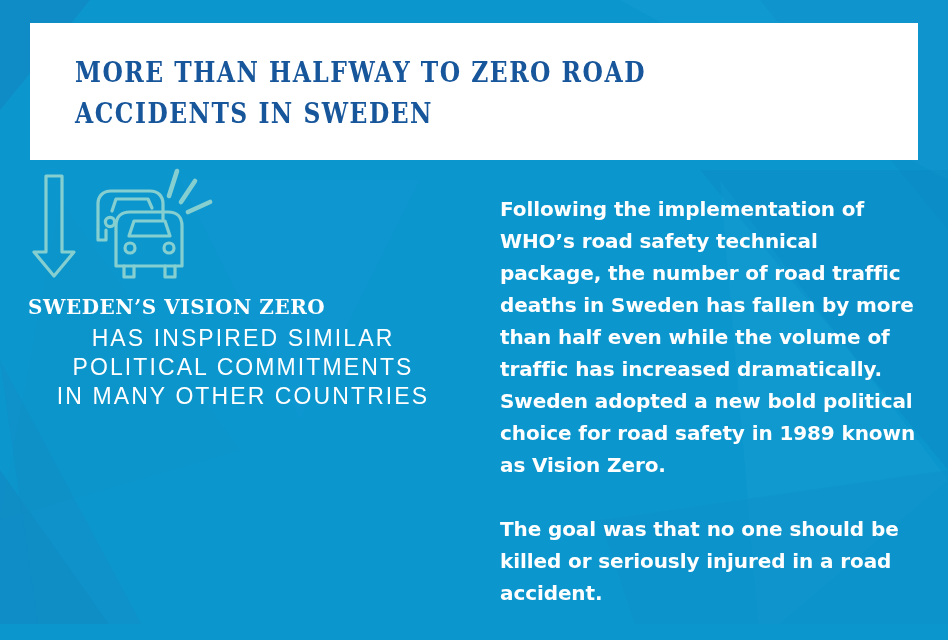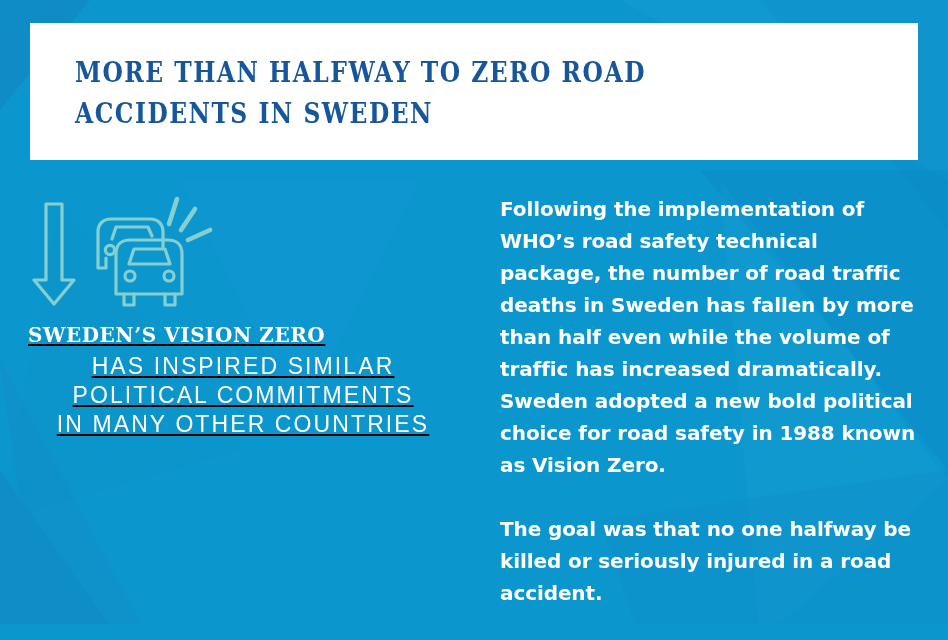--- a/index.html
+++ b/index.html
@@ -58,24 +58,23 @@
     font-stretch: condensed;
     transform: scaleX(0.93);
     transform-origin: left top;
     white-space: pre-line;
   }
 
   
   .left-col {
     position: absolute;
     left: 28px;
-    top: 192px;
+    top: 164px;
     width: 430px;
     z-index: 2;
-    text-decoration: underline;
   }
   .icon-wrap {
     position: relative;
     width: 185px;
     height: 115px;
     margin: 0 0 14px 0;
   }
   .icon-wrap svg {
     display: block;
   }
@@ -182,17 +181,17 @@
       </svg>
     </div>
 
     <p class="left-heading">Sweden’s Vision Zero</p>
     <p class="left-sub">has inspired similar
 political commitments
 in many other countries</p>
   </div>
 
   <div class="right-col">
-    <p class="body-para">Following the implementation of WHO’s road safety technical package, the number of road traffic deaths in Sweden has fallen by more than half even while the volume of traffic has increased dramatically. Sweden adopted a new bold political choice for road safety in 1988 known as Vision Zero.</p>
-    <p class="body-para">The goal was that no one halfway be killed or seriously injured in a road accident.</p>
+    <p class="body-para">Following the implementation of WHO’s road safety technical package, the number of road traffic deaths in Sweden has fallen by more than half even while the volume of traffic has increased dramatically. Sweden adopted a new bold political choice for road safety in 1989 known as Vision Zero.</p>
+    <p class="body-para">The goal was that no one should be killed or seriously injured in a road accident.</p>
   </div>
 
 </div>
 
 </body></html>

